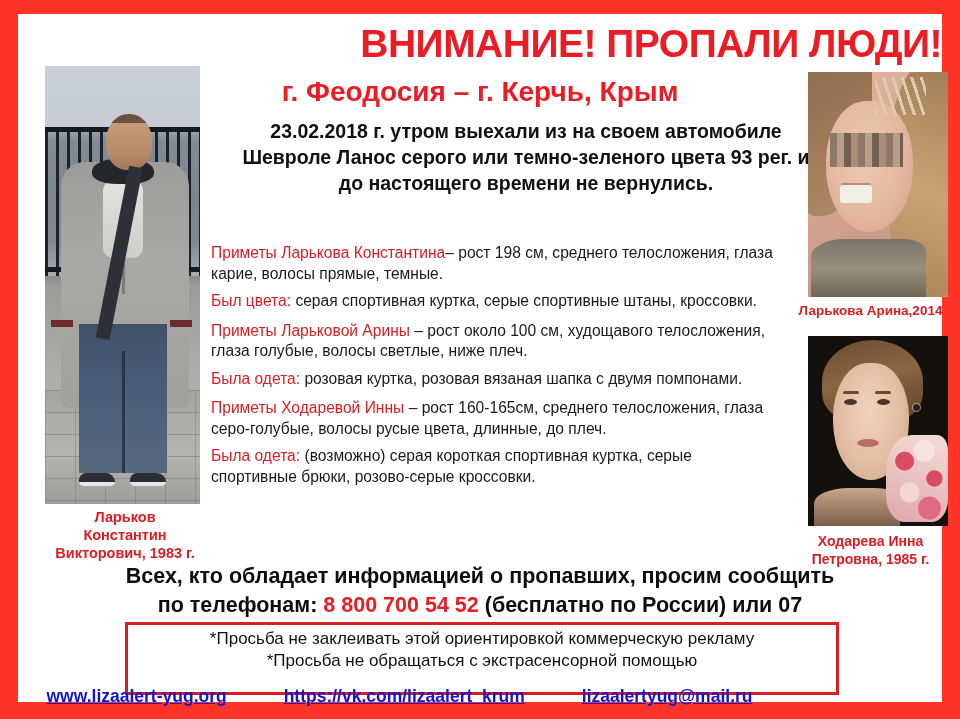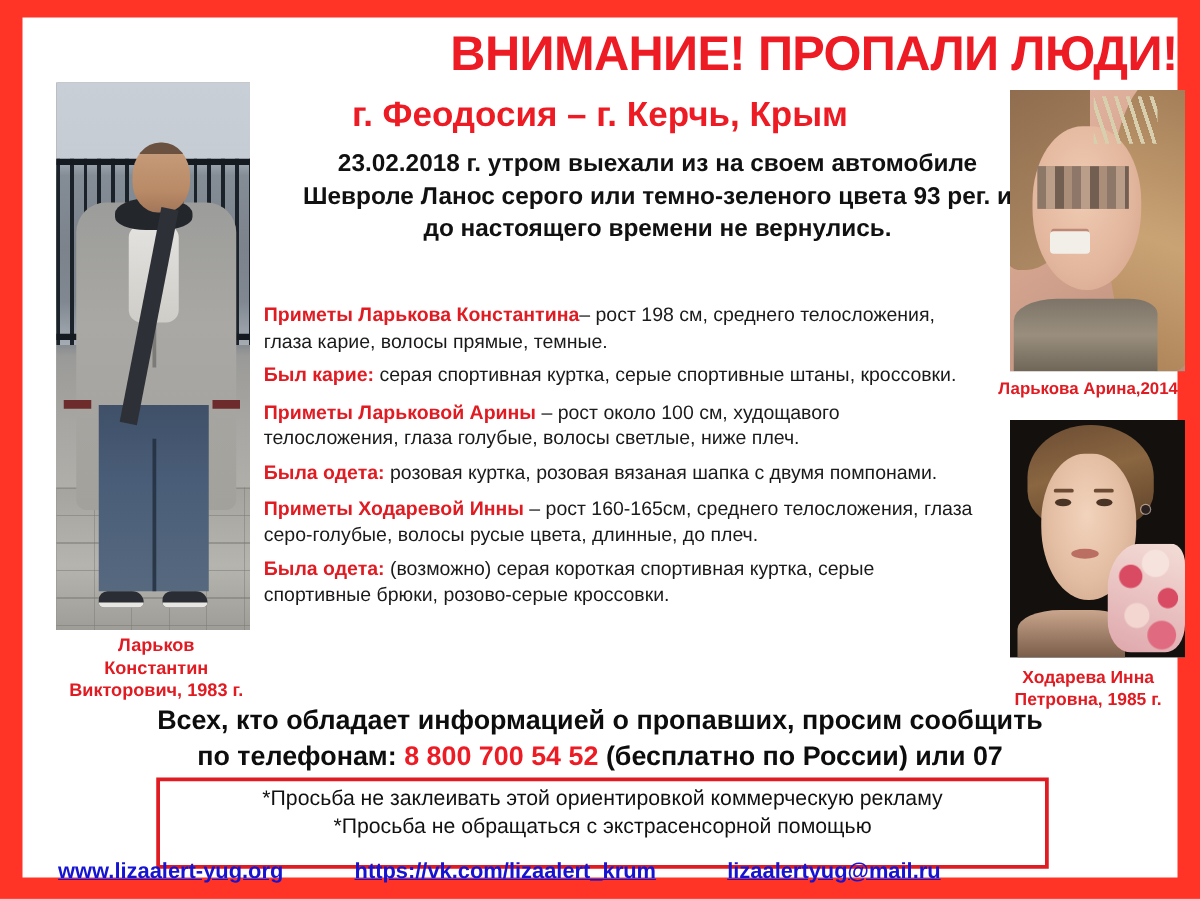--- a/index.html
+++ b/index.html
@@ -83,21 +83,21 @@
     font-size: 15.6px;
     line-height: 20.5px;
     margin: 0 0 7px 0;
     text-align: left;
   }
   .desc-p.tight {
     margin-bottom: 9px;
   }
   .lbl {
     color: #E01B22;
-    font-weight: bold;
+    font-weight: normal;
   }
 
   
   .photo {
     position: absolute;
     overflow: hidden;
     background: #8d8d8d;
   }
   .photo-left {
     left: 27px;
@@ -500,21 +500,21 @@
     <div class="cap cap-woman">
       <div>Ходарева Инна</div>
       <div>Петровна, 1985 г.</div>
     </div>
 
     <div class="desc-col">
       <p class="desc-p">
         <span class="lbl">Приметы Ларькова Константина</span><span>– рост  198 см, среднего телосложения,  глаза карие, волосы прямые, темные.</span>
       </p>
       <p class="desc-p tight">
-        <span class="lbl">Был карие:</span><span> серая спортивная  куртка,  серые спортивные штаны, кроссовки.</span>
+        <span class="lbl">Был цвета:</span><span> серая спортивная  куртка,  серые спортивные штаны, кроссовки.</span>
       </p>
       <p class="desc-p">
         <span class="lbl">Приметы Ларьковой  Арины</span><span> – рост около 100 см, худощавого телосложения,  глаза голубые, волосы светлые, ниже плеч.</span>
       </p>
       <p class="desc-p tight">
         <span class="lbl">Была одета:</span><span> розовая куртка,  розовая вязаная шапка  с двумя помпонами.</span>
       </p>
       <p class="desc-p">
         <span class="lbl">Приметы Ходаревой Инны</span><span> – рост 160-165см, среднего телосложения,  глаза серо-голубые, волосы русые цвета, длинные, до плеч.</span>
       </p>

